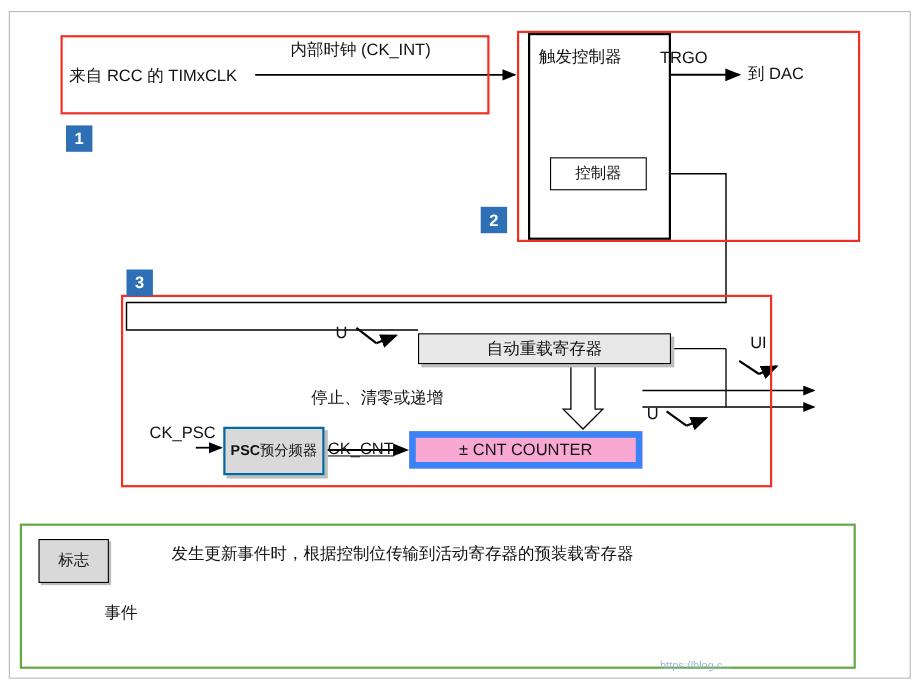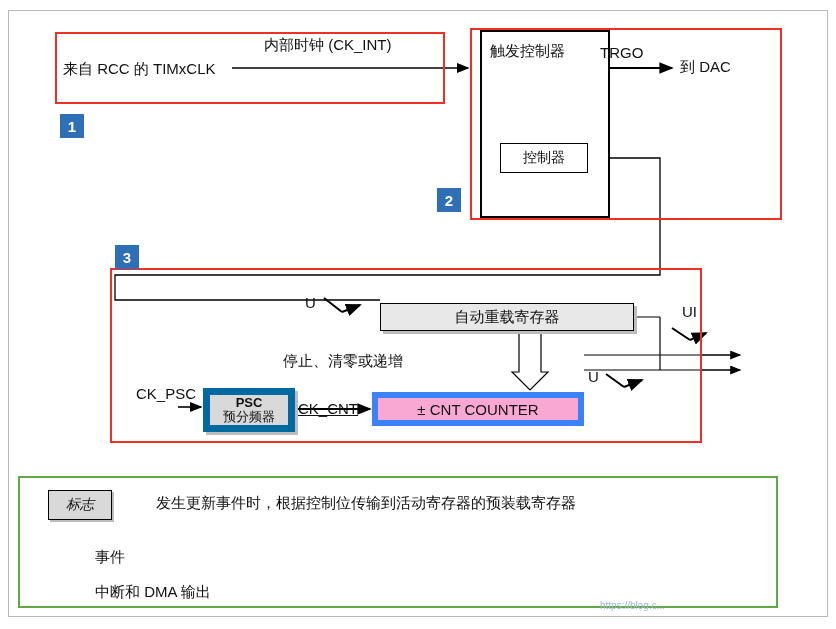--- a/index.html
+++ b/index.html
@@ -59,47 +59,46 @@
   #lbl-u1{left:305px;top:294px;}
   #lbl-ui{left:682px;top:303px;}
   #lbl-u2{left:588px;top:368px;}
   #lbl-stop{left:283px;top:352px;}
   #lbl-ckpsc{left:136px;top:385px;}
   #lbl-ckcnt{left:298px;top:400px;text-decoration:underline;}
 
   
   .blk{position:absolute;box-sizing:border-box;display:flex;align-items:center;justify-content:center;}
   #arr-reg{
-    left:380px;top:303px;width:254px;height:28px;
+    left:380px;top:303px;width:230px;height:28px;
     background:#e8e8e8;border:1px solid #000;
     box-shadow:3px 3px 0 #bdbdbd;font-size:15px;color:#111;
   }
   #psc-blk{
     left:203px;top:388px;width:92px;height:44px;
-    background:#d9d9d9;border:7px solid #0369a1;
+    background:#d9d9d9;border:2px solid #0369a1;
     box-shadow:3px 3px 0 #bdbdbd;
-    flex-direction:column;line-height:1.05;font-size:13px;font-weight:bold;color:#111;
+    flex-direction:row;line-height:1.05;font-size:13px;font-weight:bold;color:#111;
   }
   #psc-blk .l2{font-weight:normal;}
   #cnt-blk{
     left:372px;top:392px;width:212px;height:34px;
     background:#f9a8d4;border:6px solid #3b82f6;font-size:15px;color:#111;
   }
 
   
   #legend{
     position:absolute;left:18px;top:476px;width:760px;height:132px;
     border:2px solid #62a844;box-sizing:border-box;background:#fff;
   }
   #legend-flag{
-    position:absolute;left:48px;top:490px;width:64px;height:30px;
+    position:absolute;left:35px;top:490px;width:64px;height:40px;
     background:#d9d9d9;border:1px solid #000;box-sizing:border-box;
     display:flex;align-items:center;justify-content:center;font-size:14px;color:#111;
     box-shadow:2px 2px 0 #bdbdbd;
-    font-style:italic;
   }
   #legend-text1{left:112px;top:494px;font-size:15px;margin-left:44px;}
   #legend-text2{left:95px;top:548px;font-size:15px;}
   #legend-text3{left:95px;top:583px;font-size:15px;}
   #watermark{position:absolute;left:600px;top:600px;font-size:10px;color:#9bb7d4;}
 
   svg.lines{position:absolute;left:0;top:0;width:836px;height:629px;pointer-events:none;}
 </style>
 </head>
 <body>
@@ -183,16 +182,15 @@
     <span class="l1">PSC</span>
     <span class="l2">预分频器</span>
   </div>
 
   <div class="blk" id="cnt-blk">±  CNT COUNTER</div>
 
   <div id="legend"></div>
   <div id="legend-flag">标志</div>
   <div class="lbl" id="legend-text1">发生更新事件时，根据控制位传输到活动寄存器的预装载寄存器</div>
   <div class="lbl" id="legend-text2">事件</div>
-  <div class="lbl" id="legend-text3">中断和 DMA 输出</div>
   <div id="watermark">https://blog.c...</div>
 
 </div>
 
 </body></html>

